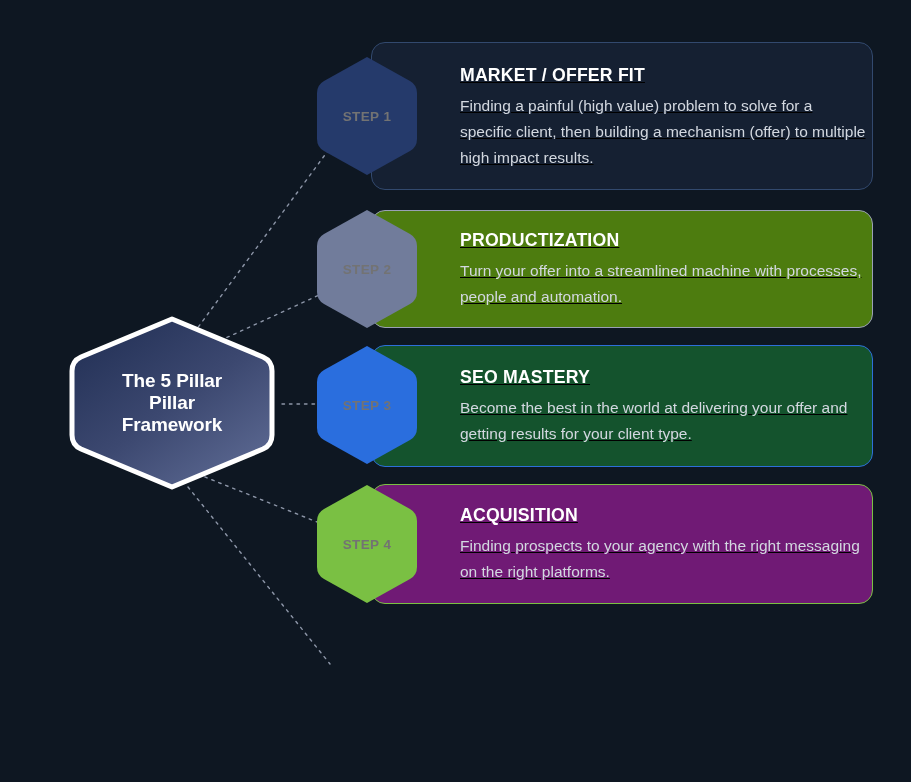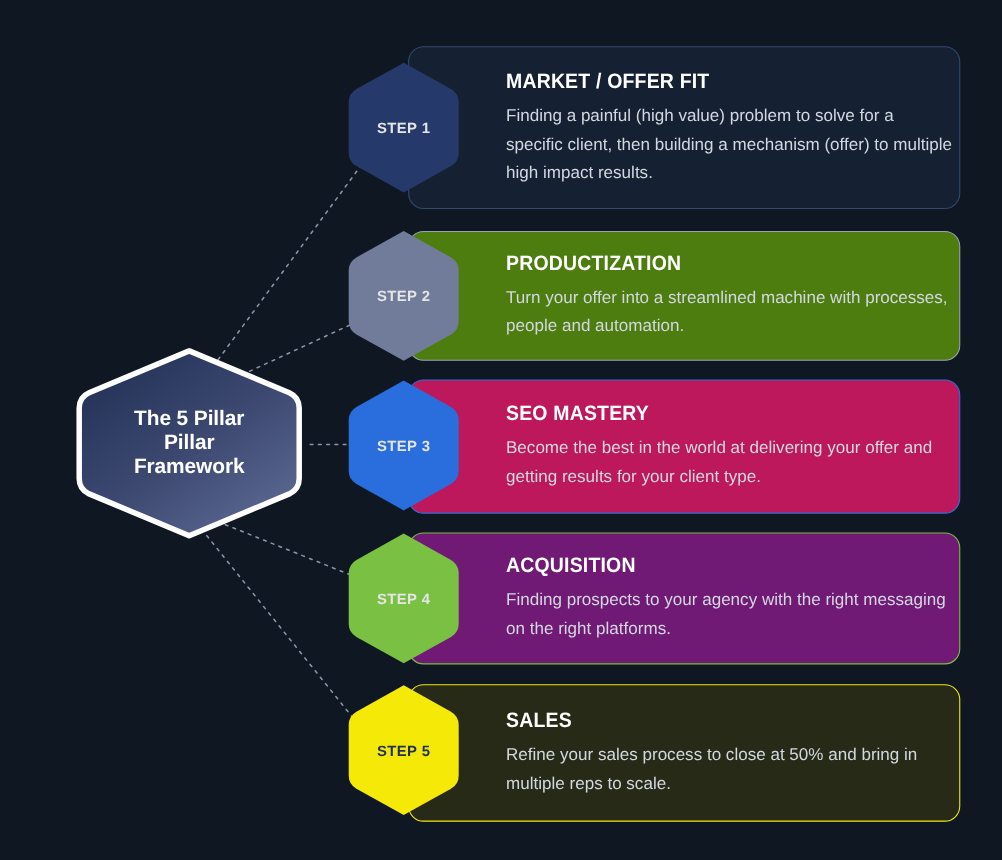--- a/index.html
+++ b/index.html
@@ -84,20 +84,21 @@
     border: 1.6px solid #2f4260;
     background: #16202f;
   }
   .card-inner {
     padding-left: 88px;
     padding-right: 4px;
     height: 100%;
     display: flex;
     flex-direction: column;
     justify-content: center;
+    text-decoration: underline;
   }
   .r1 .card-inner { padding-top: 2px; }
 
   .card-title {
     color: #ffffff;
     font-weight: bold;
     font-size: 19px;
     letter-spacing: 0.2px;
     line-height: 24px;
     margin-bottom: 6px;
@@ -107,21 +108,21 @@
   }
   .card-desc {
     color: #d3d8e0;
     font-size: 15.5px;
     line-height: 26px;
   }
 
   
   .r1 .card { border-color: #32496e; background: #152032; }
   .r2 .card { border-color: #9aa0b5; background: #4d7c0f; }
-  .r3 .card { border-color: #2d6fd9; background: #be185d; }
+  .r3 .card { border-color: #2d6fd9; background: #14532d; }
   .r4 .card { border-color: #7ac043; background: #701a75; }
   .r5 .card { border-color: #f2e80c; background: #272a16; }
 
   
   .hex {
     position: absolute;
     left: 0;
     width: 108px;
     height: 124px;
     z-index: 4;
@@ -135,21 +136,21 @@
   .hex-label {
     position: absolute;
     left: 0; top: 0;
     width: 108px; height: 124px;
     display: flex;
     align-items: center;
     justify-content: center;
     font-weight: bold;
     font-size: 13.5px;
     letter-spacing: 0.4px;
-    color: #e5e5e5;
+    color: #737373;
   }
   .hex-label.dark { color: #1f3158; }
 </style>
 </head>
 <body>
 
 <div id="infographic">
 
   <svg id="connector-layer" viewBox="0 0 911 782" width="911" height="782" aria-hidden="true">
     <g stroke="#8d96a8" stroke-width="1.4" stroke-dasharray="2.5 5" fill="none" stroke-linecap="round">
@@ -232,28 +233,14 @@
       </div>
     </div>
     <div class="hex">
       <svg width="108" height="124" viewBox="0 0 108 124" aria-hidden="true">
         <path d="M54 3 L97 27 Q104 31 104 39 L104 85 Q104 93 97 97 L54 121 L11 97 Q4 93 4 85 L4 39 Q4 31 11 27 Z" fill="#7ac043"></path>
       </svg>
       <div class="hex-label">STEP 4</div>
     </div>
   </div>
 
-  <div class="step-row r5">
-    <div class="card">
-      <div class="card-inner">
-        <div class="card-title">SALES</div>
-        <div class="card-desc">Refine your sales process to close at 50% and bring in multiple reps to scale.</div>
-      </div>
-    </div>
-    <div class="hex">
-      <svg width="108" height="124" viewBox="0 0 108 124" aria-hidden="true">
-        <path d="M54 3 L97 27 Q104 31 104 39 L104 85 Q104 93 97 97 L54 121 L11 97 Q4 93 4 85 L4 39 Q4 31 11 27 Z" fill="#f5ea07"></path>
-      </svg>
-      <div class="hex-label dark">STEP 5</div>
-    </div>
-  </div>
 
 </div>
 
 </body></html>

